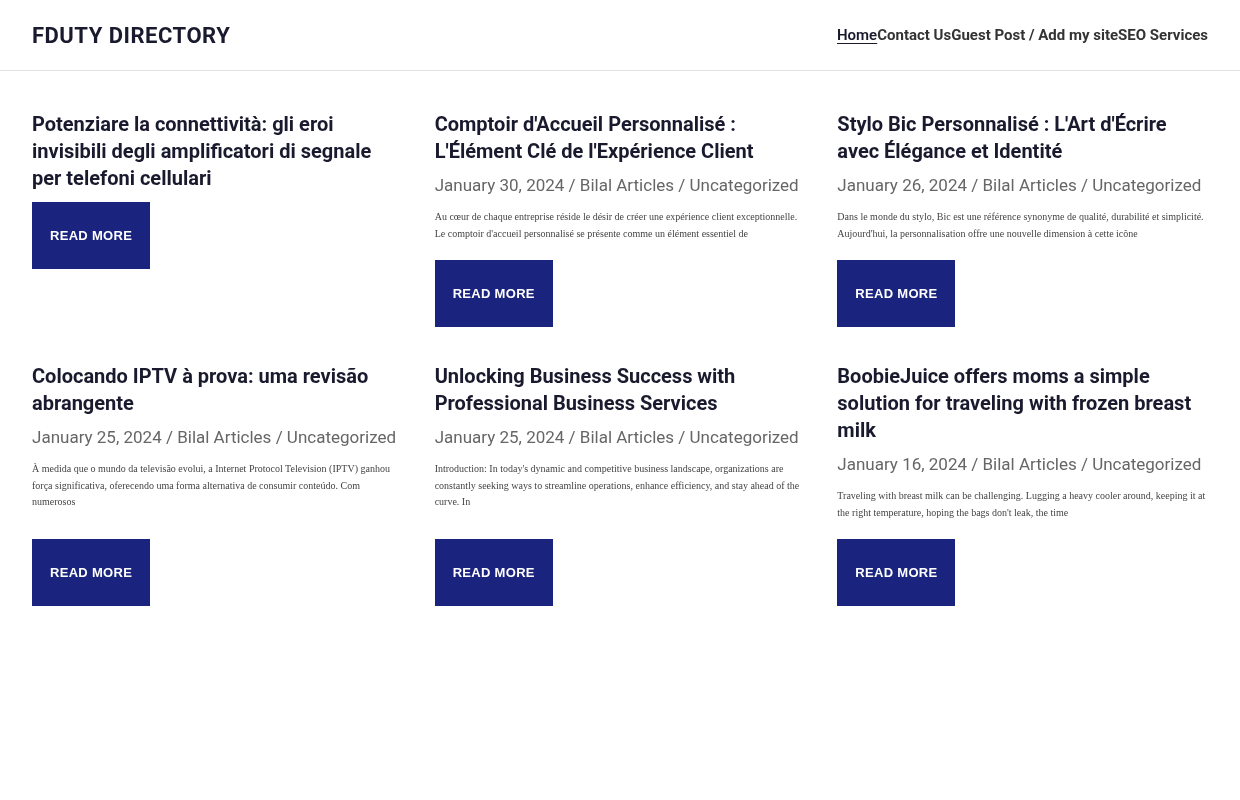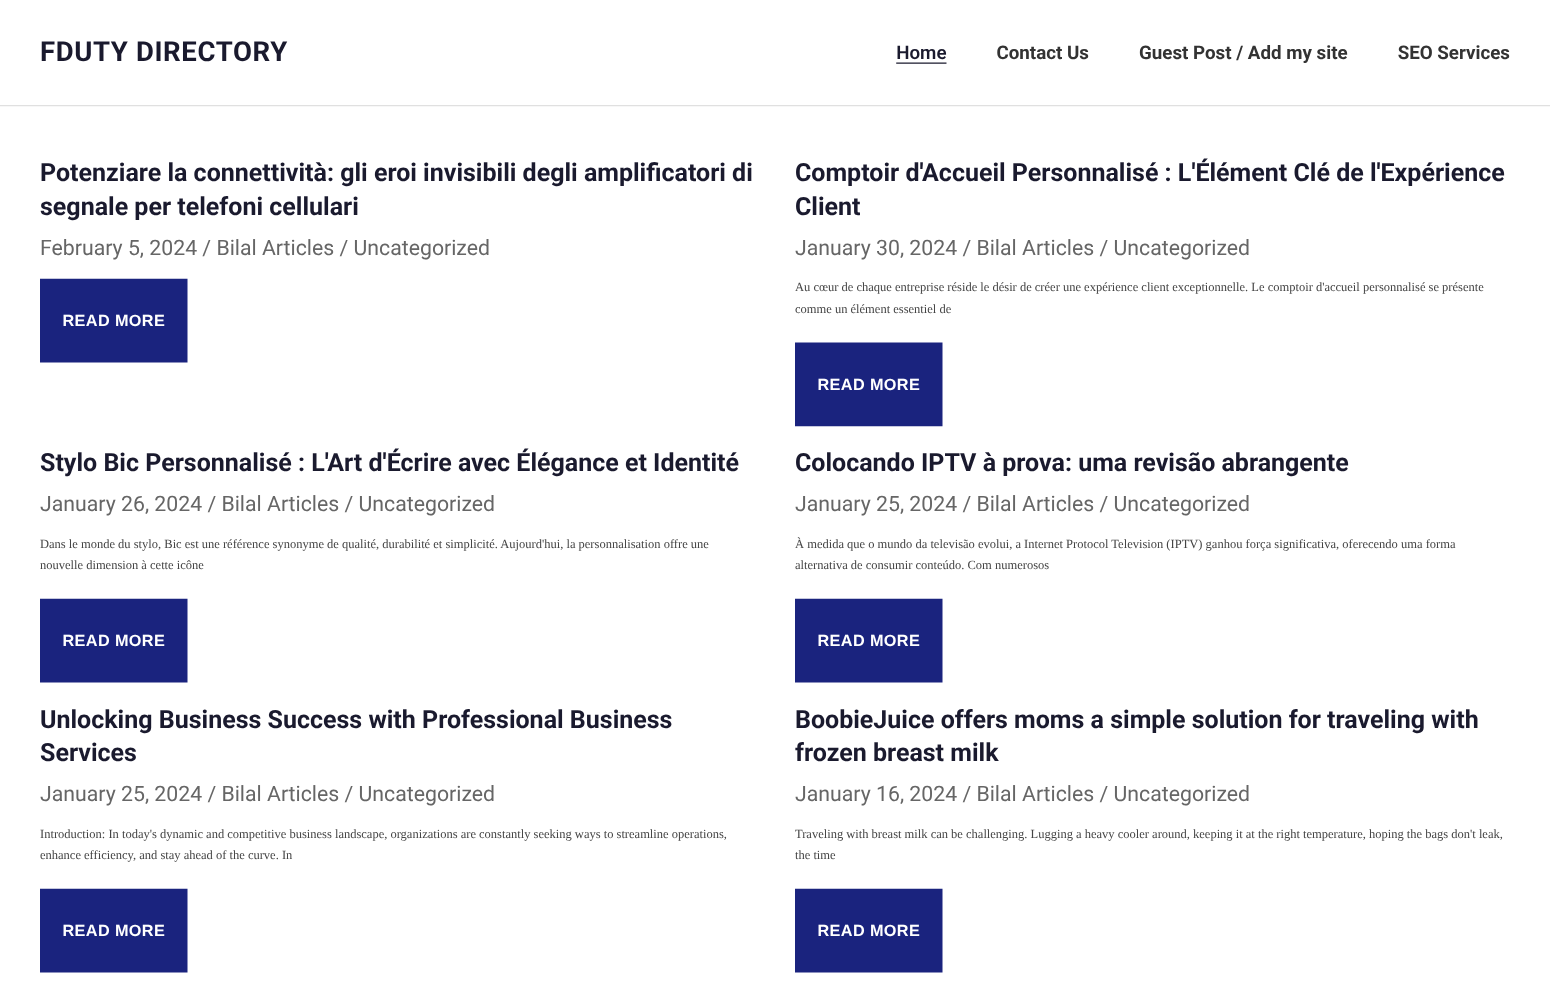--- a/index.html
+++ b/index.html
@@ -14,37 +14,36 @@
       color: #333;
       width: 1240px;
       min-height: 800px;
     }
 
     
     header {
       background: #fff;
       border-bottom: 1px solid #e0e0e0;
       padding: 0 32px;
-      height: 85px;
+      height: 71px;
       display: flex;
       align-items: center;
       justify-content: space-between;
     }
 
     .site-logo {
       font-size: 22px;
       font-weight: 700;
       color: #1a1a2e;
       text-decoration: none;
       letter-spacing: 0.5px;
     }
 
     nav {
       display: flex;
-      gap: 40px;
       align-items: center;
     }
 
     nav a {
       text-decoration: none;
       color: #333;
       font-size: 15px;
       font-weight: 700;
     }
 
@@ -55,22 +54,22 @@
       text-underline-offset: 3px;
     }
 
     
     main {
       padding: 40px 32px 40px 32px;
     }
 
     .articles-grid {
       display: grid;
-      grid-template-columns: repeat(2, 1fr);
-      gap: 16px 32px;
+      grid-template-columns: repeat(3, 1fr);
+      gap: 36px 32px;
     }
 
     .article-card {
       display: flex;
       flex-direction: column;
     }
 
     .article-title {
       font-size: 20px;
       font-weight: 700;
@@ -119,27 +118,20 @@
     <a href="#">Guest Post / Add my site</a>
     <a href="#">SEO Services</a>
   </nav>
 </header>
 
 <main>
   <div class="articles-grid">
 
     <article class="article-card">
       <h2 class="article-title">Potenziare la connettività: gli eroi invisibili degli amplificatori di segnale per telefoni cellulari</h2>
-      <div class="article-meta">
-        <span>February 5, 2024</span>
-        <span> / </span>
-        <span>Bilal Articles</span>
-        <span> / </span>
-        <span>Uncategorized</span>
-      </div>
       <button class="read-more-btn">READ MORE</button>
     </article>
 
     <article class="article-card">
       <h2 class="article-title">Comptoir d'Accueil Personnalisé : L'Élément Clé de l'Expérience Client</h2>
       <div class="article-meta">
         <span>January 30, 2024</span>
         <span> / </span>
         <span>Bilal Articles</span>
         <span> / </span>

